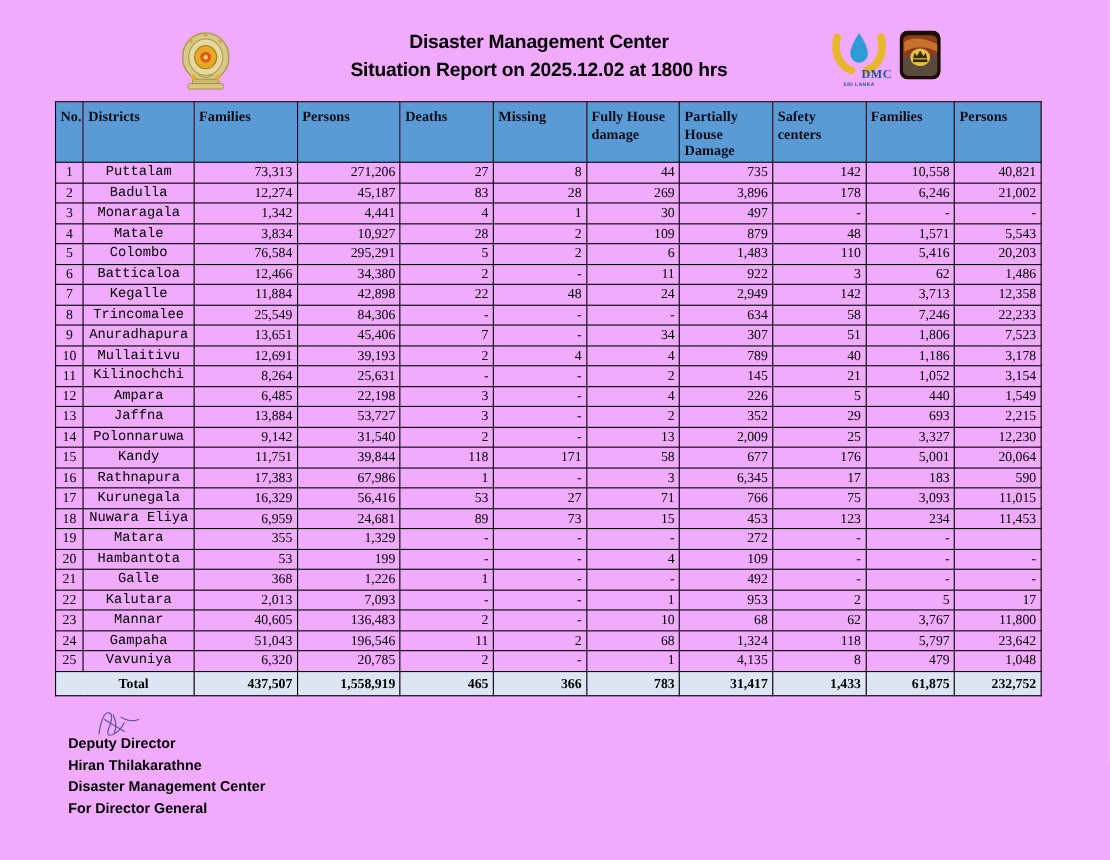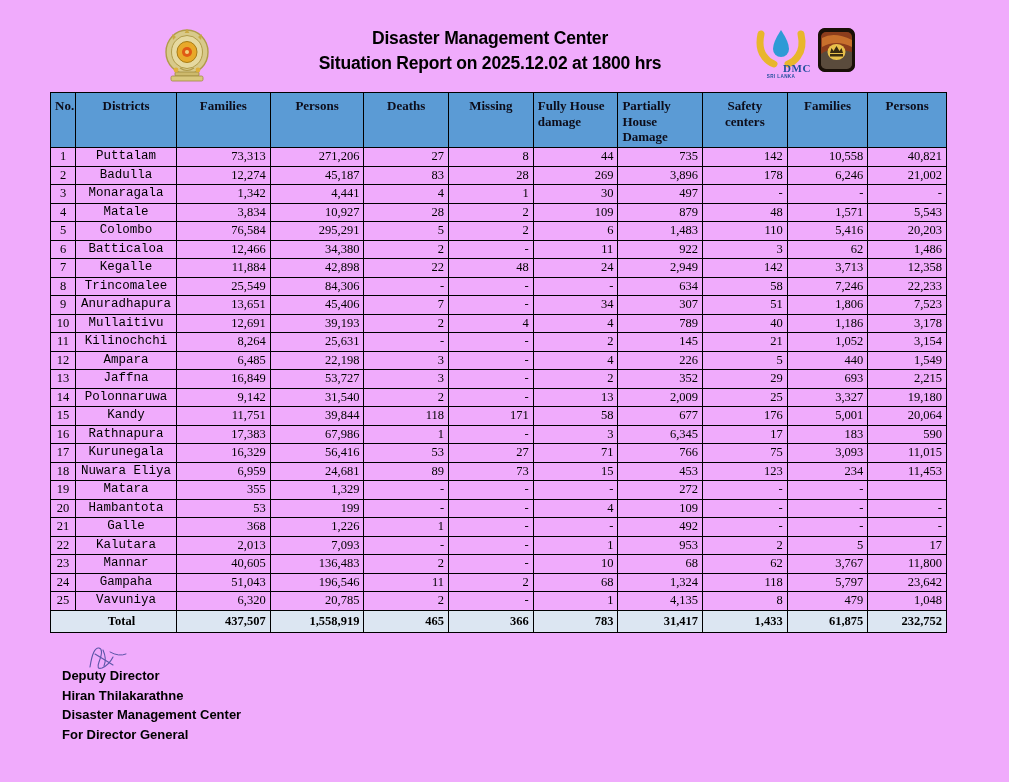--- a/index.html
+++ b/index.html
@@ -118,21 +118,21 @@
     background: #5b9bd5;
     color: #0d0d1a;
     font-weight: bold;
     font-size: 13px;
     height: 55px;
     vertical-align: top;
     padding-top: 5px;
     line-height: 15.5px;
     white-space: normal;
   }
-  th.h-center { text-align: center; }
+  th.h-center { text-align: left; }
   th.h-right  { text-align: left; }
   td.num      { text-align: right; }
   td.idx      { text-align: center; }
   td.name     { text-align: center; padding-left: 5px; font-family: Liberation Mono, monospace; }
   tr.total td {
     background: #dce6f2;
     font-weight: bold;
     height: 22px;
     line-height: 21px;
   }
@@ -408,42 +408,42 @@
           <td class="num">-</td>
           <td class="num">4</td>
           <td class="num">226</td>
           <td class="num">5</td>
           <td class="num">440</td>
           <td class="num">1,549</td>
         </tr>
         <tr>
           <td class="idx">13</td>
           <td class="name">Jaffna</td>
-          <td class="num">16,849</td>
+          <td class="num">13,884</td>
           <td class="num">53,727</td>
           <td class="num">3</td>
           <td class="num">-</td>
           <td class="num">2</td>
           <td class="num">352</td>
           <td class="num">29</td>
           <td class="num">693</td>
           <td class="num">2,215</td>
         </tr>
         <tr>
           <td class="idx">14</td>
           <td class="name">Polonnaruwa</td>
           <td class="num">9,142</td>
           <td class="num">31,540</td>
           <td class="num">2</td>
           <td class="num">-</td>
           <td class="num">13</td>
           <td class="num">2,009</td>
           <td class="num">25</td>
           <td class="num">3,327</td>
-          <td class="num">19,180</td>
+          <td class="num">12,230</td>
         </tr>
         <tr>
           <td class="idx">15</td>
           <td class="name">Kandy</td>
           <td class="num">11,751</td>
           <td class="num">39,844</td>
           <td class="num">118</td>
           <td class="num">171</td>
           <td class="num">58</td>
           <td class="num">677</td>

